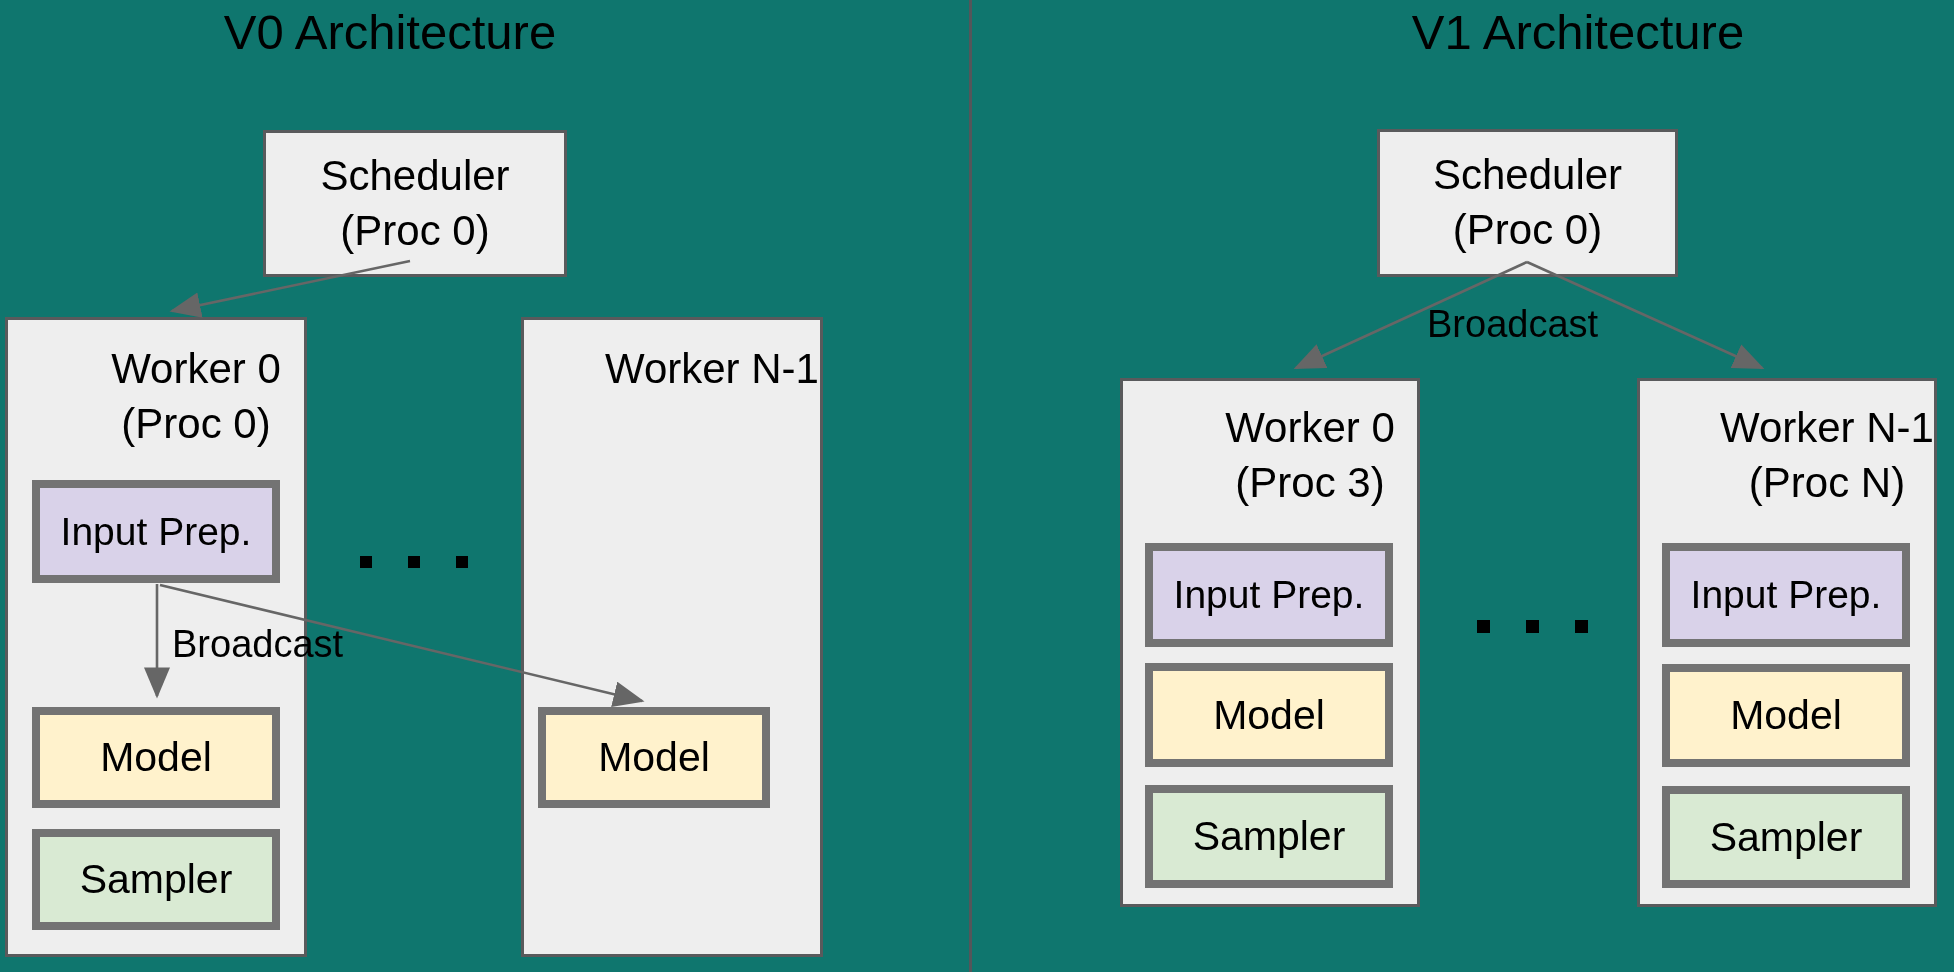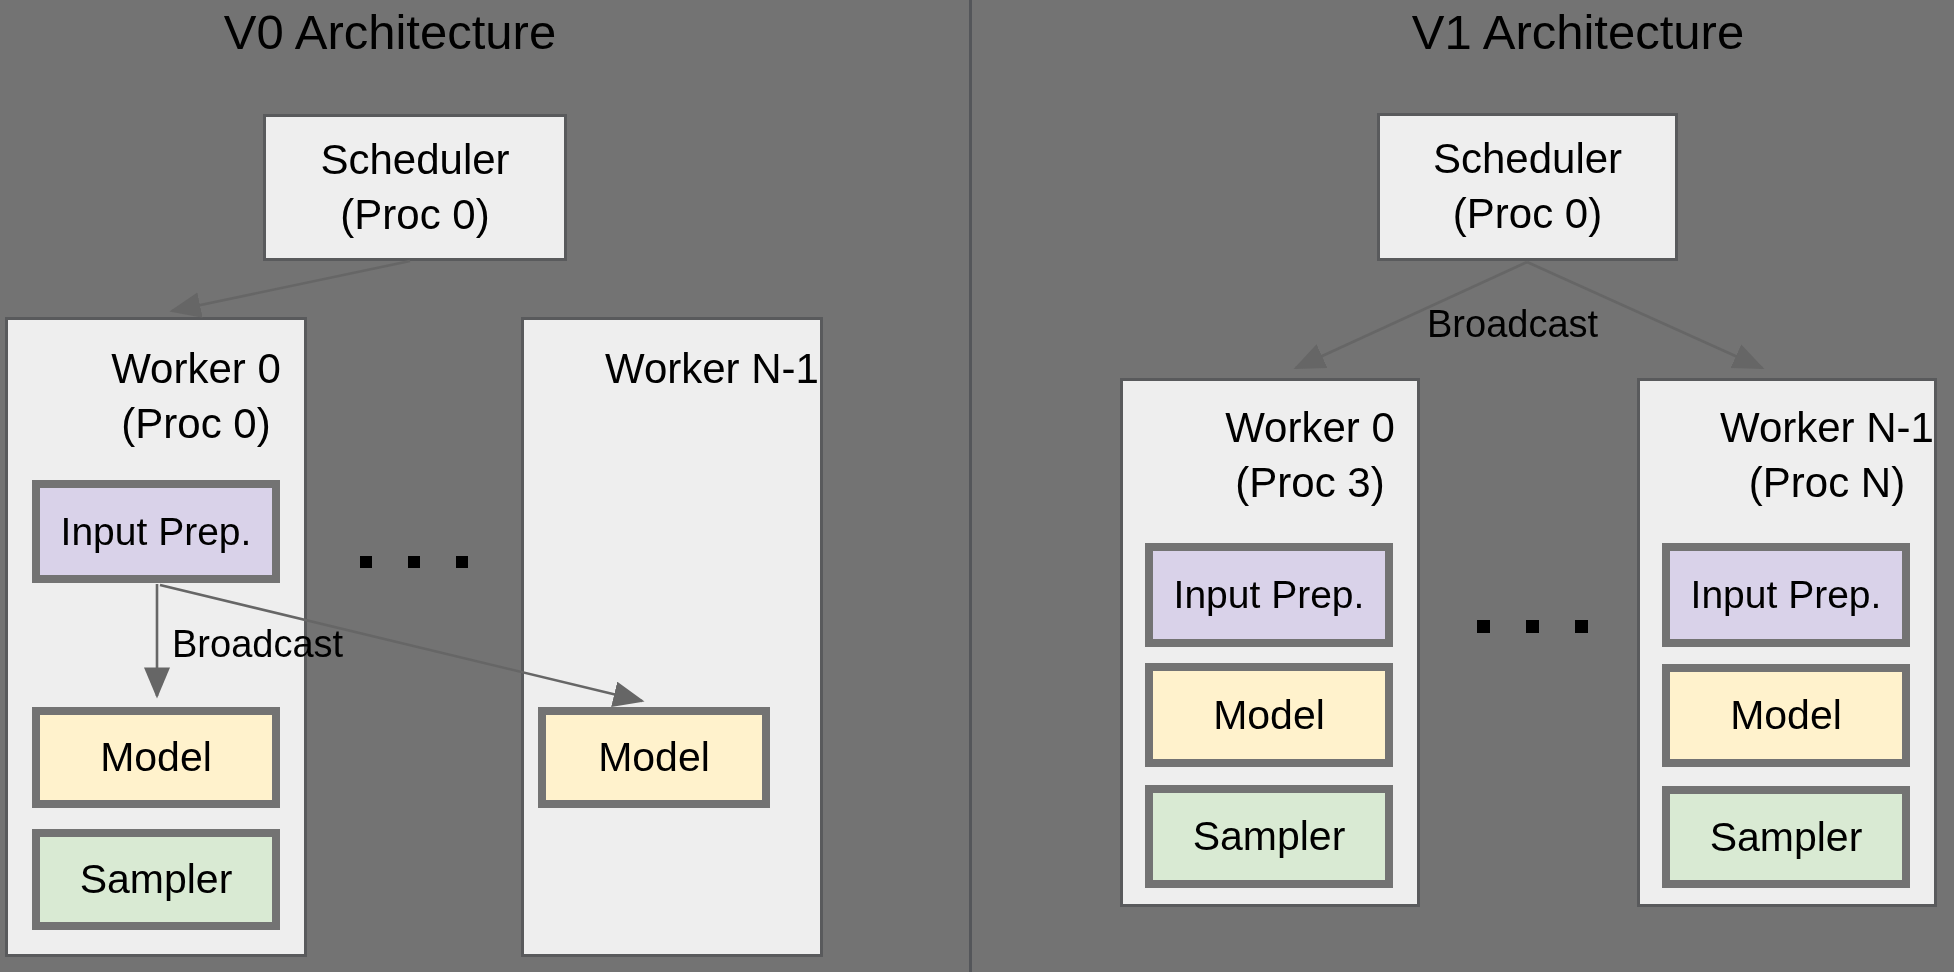--- a/index.html
+++ b/index.html
@@ -1,20 +1,20 @@
 <!DOCTYPE html>
 <html><head>
 <meta charset="utf-8">
 <style>
   html, body { margin: 0; padding: 0; background: #ffffff; }
   .canvas {
     position: relative;
     width: 1954px;
     height: 972px;
-    background: #737373;
+    background: #0f766e;
     font-family: "Liberation Sans", sans-serif;
     color: #000000;
     overflow: hidden;
   }
   .abs { position: absolute; }
   .panel-title {
     font-size: 49px;
     line-height: 1.1;
     text-align: center;
     white-space: nowrap;
@@ -26,20 +26,21 @@
     box-sizing: border-box;
   }
   .scheduler {
     display: flex;
     flex-direction: column;
     align-items: center;
     justify-content: center;
     font-size: 42px;
     line-height: 1.3;
     text-align: center;
+    margin-top: 16px;
   }
   .worker-header {
     width: 100%;
     text-align: center;
     font-size: 42px;
     line-height: 1.3;
     margin-left: 40px;
   }
   .module {
     position: absolute;

